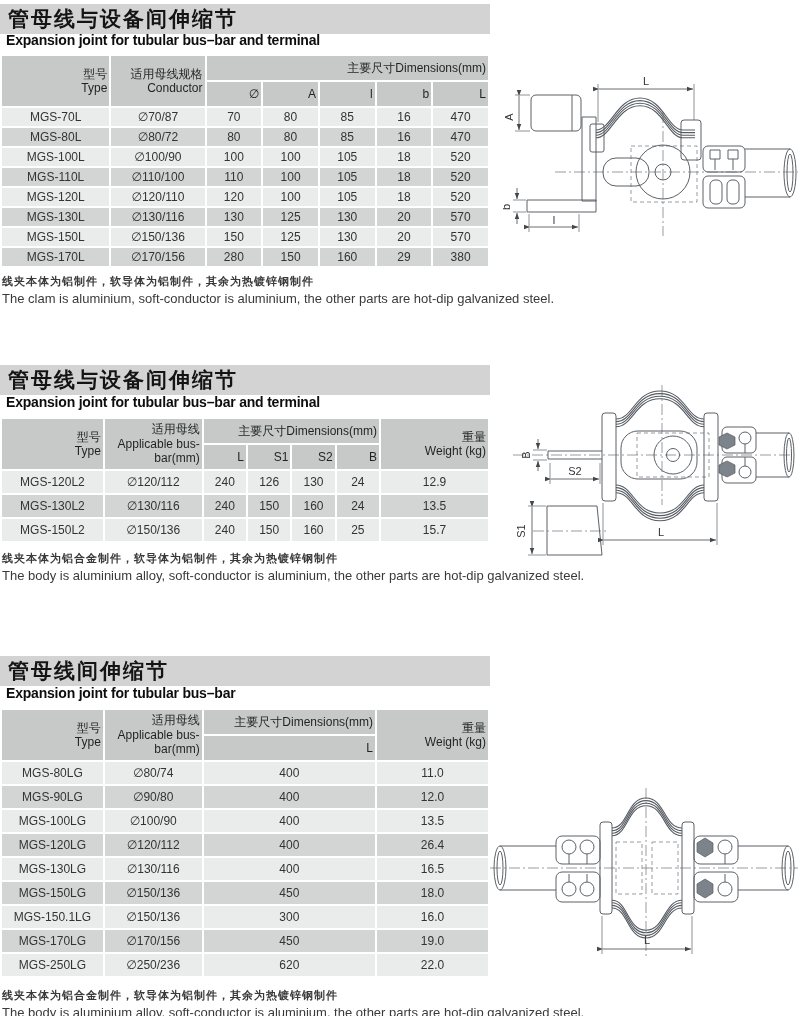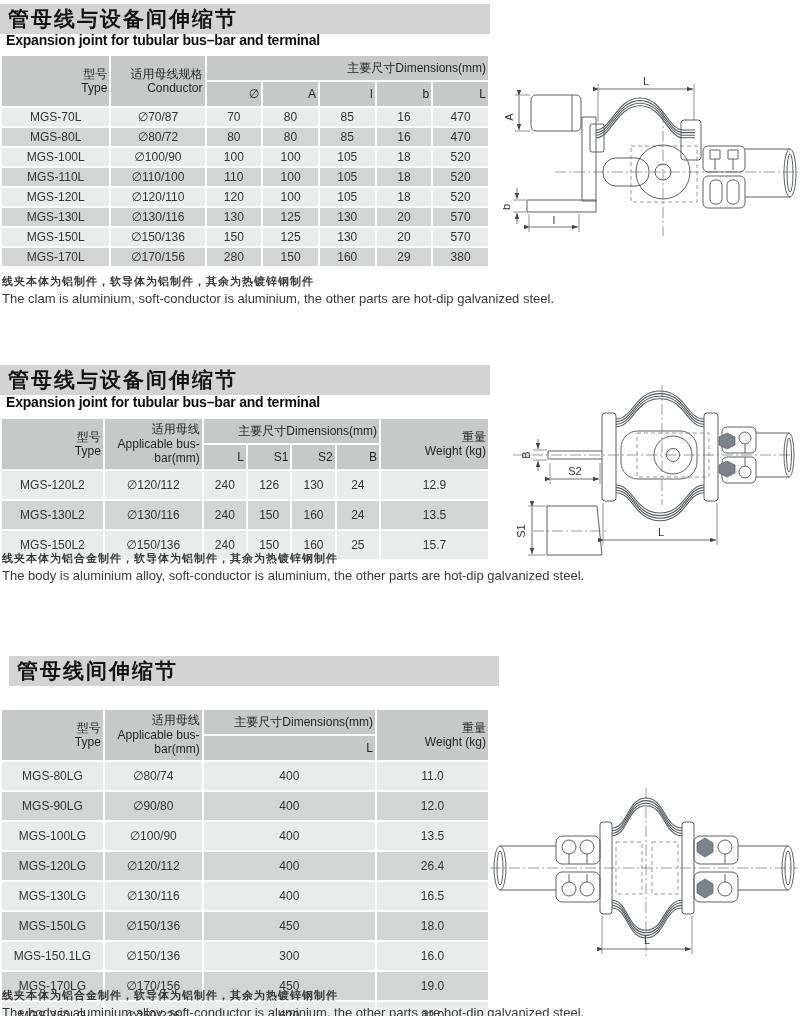--- a/index.html
+++ b/index.html
@@ -30,21 +30,21 @@
     background:#c6c9c8; font-weight:normal; text-align:right;
     vertical-align:middle; height:24px; font-size:12px; color:#1f2222;
     line-height:1.2; padding:1px 2px;
   }
   table.spec td {
     text-align:center; vertical-align:middle; height:18px;
     padding:1px 2px; color:#333;
   }
   table.spec tbody tr:nth-child(odd) td { background:#eaeceb; }
   table.spec tbody tr:nth-child(even) td { background:#d2d5d4; }
-  #table-2 td, #table-3 td { height:28px; }
+  #table-2 td, #table-3 td { height:22px; }
   .note { position:absolute; left:2px; width:600px; }
   .note .cn { font-size:11px; font-weight:bold; color:#3a3a3a; letter-spacing:1px; }
   .note .en { font-size:13px; color:#3a3a3a; margin-top:2px; }
   .drawing { position:absolute; }
   svg { display:block; }
   svg * { vector-effect:non-scaling-stroke; }
   .ln  { stroke:#5c6166; fill:none; stroke-width:1; }
   .lp  { stroke:#565c62; fill:none; stroke-width:1.1; }
   .cl  { stroke:#6a7076; fill:none; stroke-width:0.7; stroke-dasharray:11 3 2 3; }
   .hd  { stroke:#6a7076; fill:none; stroke-width:0.7; stroke-dasharray:4 3; }
@@ -365,21 +365,22 @@
       <text class="dt" x="20" y="148" transform="rotate(-90 20 148)" text-anchor="middle">S1</text>
 
       <path class="ext" d="M98,120 V162 M212,120 V162"></path>
       <line class="dim" x1="99" y1="157" x2="211" y2="157" marker-start="url(#ah2)" marker-end="url(#ah2)"></line>
       <text class="dt" x="156" y="153" text-anchor="middle">L</text>
     </svg>
   </div>
 </div>
 
 <div class="section" style="top:656px; height:360px;">
-  <div class="title-bar" style="top:0;margin-left:9px;">管母线间伸缩节</div>
+  <div class="title-bar" style="top:0;">管母线间伸缩节</div>
+  <div class="subtitle" style="left:6px; top:29px;">Expansion joint for tubular bus–bar</div>
 
   <table class="spec" id="table-3" style="top:52px; width:490px;">
     <colgroup>
         <col style="width:100px">
         <col style="width:96px">
         <col style="width:170px">
         <col style="width:110px">
       </colgroup>
     <thead>
       <tr>

